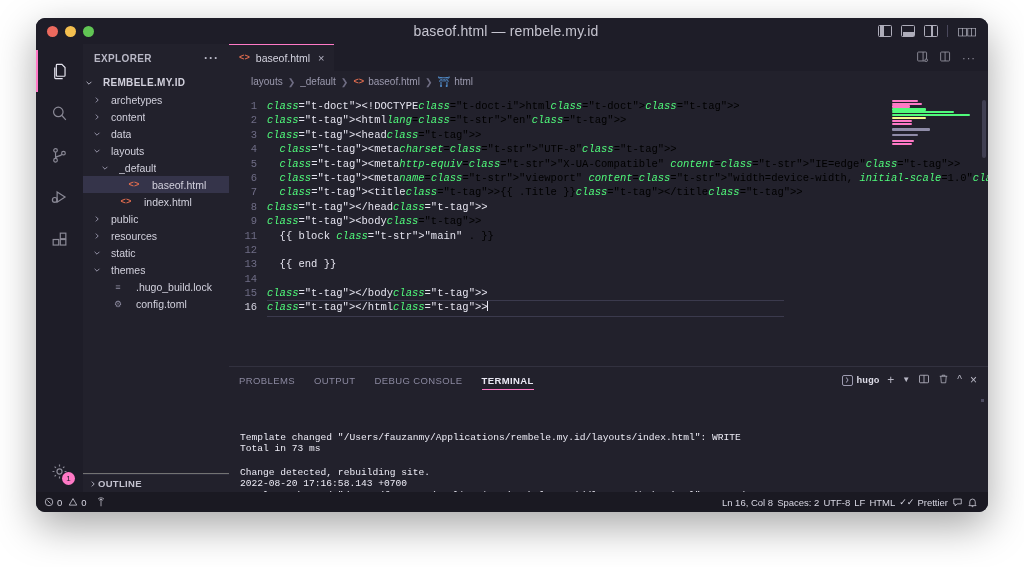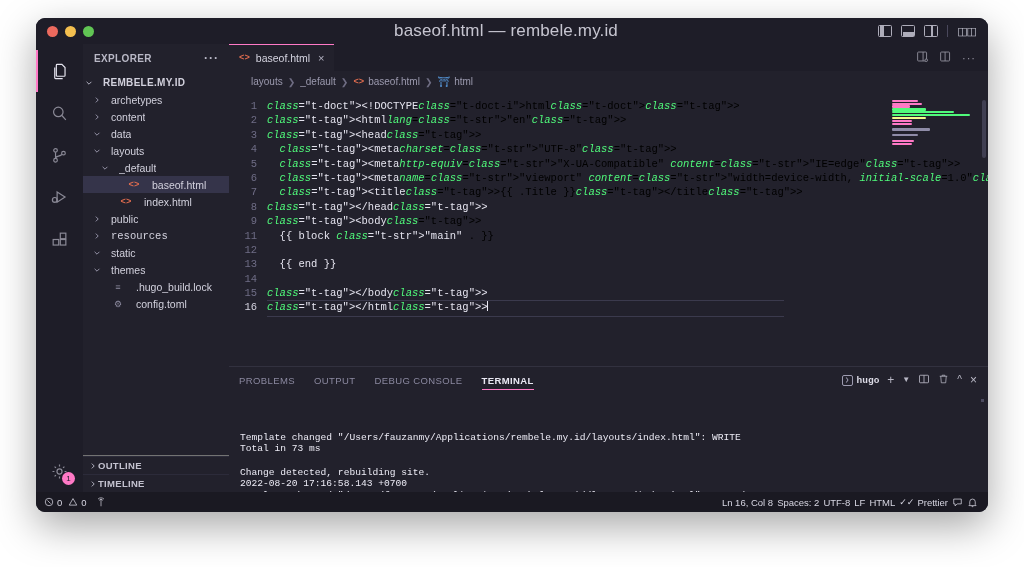--- a/index.html
+++ b/index.html
@@ -32,21 +32,21 @@
     display: flex; align-items: center;
     position: relative;
   }
   .traffic { display: flex; gap: 7px; padding-left: 11px; }
   .dot { width: 11px; height: 11px; border-radius: 50%; }
   .dot.red { background: #ec6a5e; }
   .dot.yellow { background: #f4bf4f; }
   .dot.green { background: #61c554; }
   .title-text {
     position: absolute; left: 0; right: 12px; text-align: center;
-    font-size: 17px; color: #c6c5d0; letter-spacing: .15px;
+    font-size: 14px; color: #c6c5d0; letter-spacing: .15px;
     pointer-events: none;
   }
   .titlebar-right {
     margin-left: auto; display: flex; align-items: center;
     gap: 9px; padding-right: 12px;
   }
   .lay-ico { width: 14px; height: 12px; position: relative; opacity: .85; }
   .lay-ico i {
     position: absolute; inset: 0;
     border: 1.3px solid #c8c7d4; border-radius: 1.5px;
@@ -376,21 +376,21 @@
                 <span class="fname">index.html</span>
               </div>
               <div class="row" style="padding-left: 8px;">
                 <span class="chev">
                   <svg width="8" height="8" viewBox="0 0 10 10" fill="none" stroke="#9a98ac" stroke-width="1.2">
                     <path d="M3.5 2L6.5 5L3.5 8"></path>
                   </svg>
                 </span>
                 <span class="fname">public</span>
               </div>
-              <div class="row" style="padding-left: 8px; font-family: Liberation Mono, monospace;">
+              <div class="row" style="padding-left: 8px;">
                 <span class="chev">
                   <svg width="8" height="8" viewBox="0 0 10 10" fill="none" stroke="#9a98ac" stroke-width="1.2">
                     <path d="M3.5 2L6.5 5L3.5 8"></path>
                   </svg>
                 </span>
                 <span class="fname">resources</span>
               </div>
               <div class="row" style="padding-left: 8px;">
                 <span class="chev">
                   <svg width="8" height="8" viewBox="0 0 10 10" fill="none" stroke="#9a98ac" stroke-width="1.2">
@@ -420,28 +420,20 @@
             </div>
         </div>
         <div class="sb-foot">
           <div class="sb-sec" style="padding-left:4px">
             <span class="chev">
               <svg width="8" height="8" viewBox="0 0 10 10" fill="none" stroke="#b6b5c4" stroke-width="1.2">
                   <path d="M3.5 2L6.5 5L3.5 8"></path>
                 </svg>
             </span>
             <span>OUTLINE</span>
-          </div>
-          <div class="sb-sec" style="padding-left:4px">
-            <span class="chev">
-              <svg width="8" height="8" viewBox="0 0 10 10" fill="none" stroke="#b6b5c4" stroke-width="1.2">
-                  <path d="M3.5 2L6.5 5L3.5 8"></path>
-                </svg>
-            </span>
-            <span>TIMELINE</span>
           </div>
         </div>
       </div>
 
       <div class="editor-area">
 
         <div class="tabbar">
           <div class="tab">
             <span class="html-ico">&lt;&gt;</span>
             <span>baseof.html</span>

